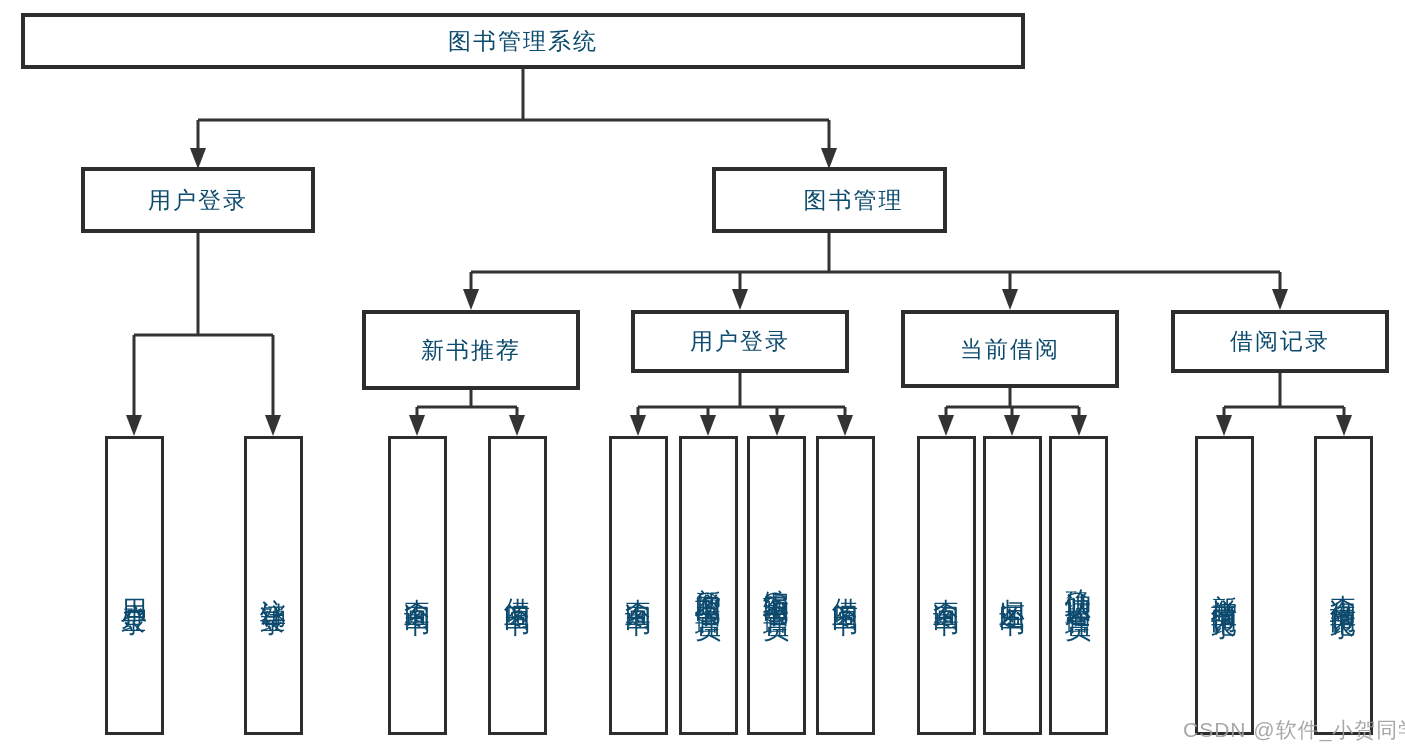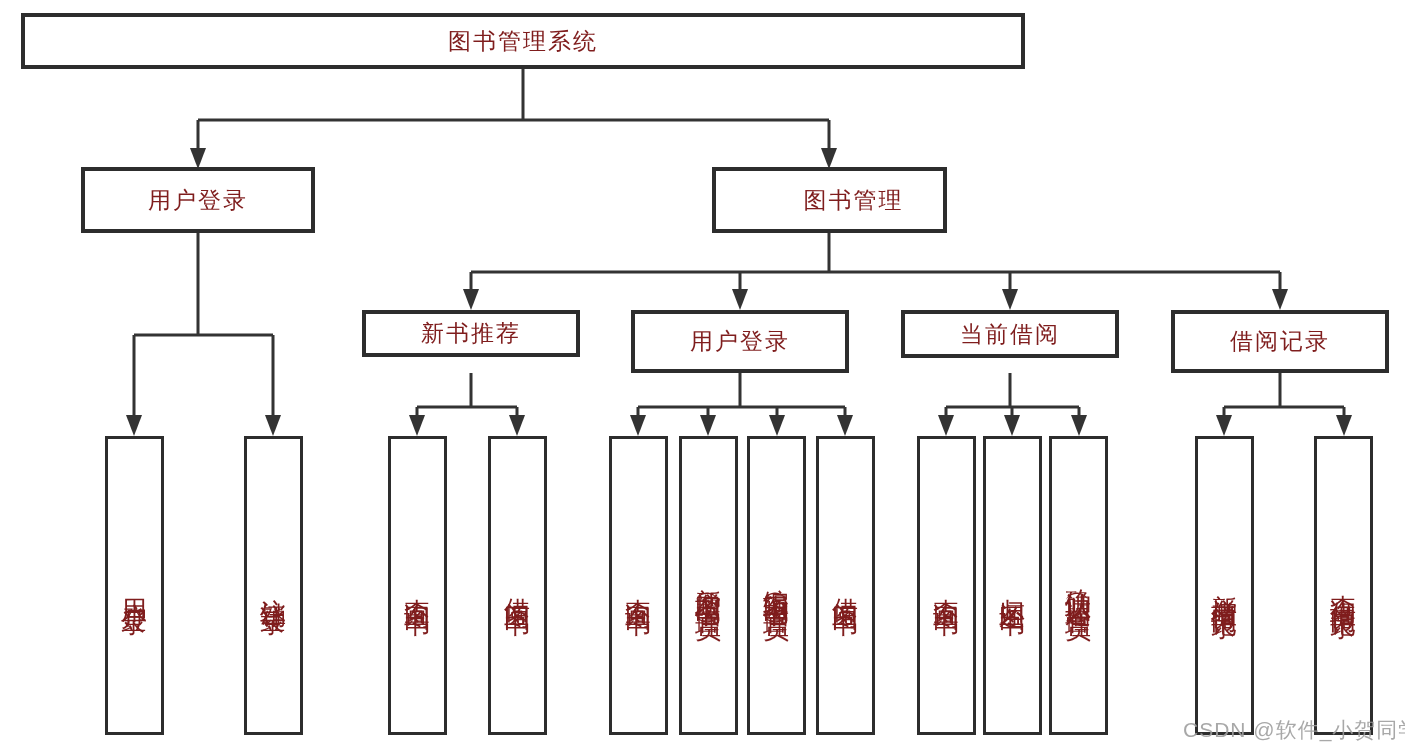--- a/index.html
+++ b/index.html
@@ -13,21 +13,21 @@
   }
   .wires { position: absolute; left: 0; top: 0; z-index: 1; }
   .node {
     position: absolute;
     box-sizing: border-box;
     background: #ffffff;
     border: 4px solid #2d2d2d;
     display: flex;
     align-items: center;
     justify-content: center;
-    color: #7f1d1d;
+    color: #0c4a6e;
     z-index: 2;
   }
   .h-node .label { font-size: 23px; letter-spacing: 2px; white-space: nowrap; }
   .leaf { border-width: 3px; }
   .leaf .label {
     writing-mode: vertical-rl;
     text-orientation: mixed;
     font-size: 26px;
     line-height: 1;
     letter-spacing: 4px;
@@ -40,23 +40,23 @@
     z-index: 5;
     font-size: 21px;
     letter-spacing: 1px;
     color: rgba(158, 158, 158, 0.9);
     white-space: nowrap;
   }
   
   #n-root { left: 21px;  top: 13px;  width: 1004px; height: 56px; }
   #n-l2-0 { left: 81px;  top: 167px; width: 234px;  height: 66px; }
   #n-l2-1 { left: 712px; top: 167px; width: 235px;  height: 66px; padding-left: 48px; }
-  #n-l3-0 { left: 362px; top: 310px; width: 218px;  height: 47px; }
+  #n-l3-0 { left: 362px; top: 310px; width: 218px;  height: 80px; }
   #n-l3-1 { left: 631px; top: 310px; width: 218px;  height: 63px; }
-  #n-l3-2 { left: 901px; top: 310px; width: 218px;  height: 48px; }
+  #n-l3-2 { left: 901px; top: 310px; width: 218px;  height: 78px; }
   #n-l3-3 { left: 1171px; top: 310px; width: 218px; height: 63px; text-align: center; }
   .leaf { top: 436px; width: 59px; height: 299px; }
   #n-a0 { left: 105px; }  #n-a1 { left: 244px; }
   #n-b0 { left: 388px; }  #n-b1 { left: 488px; }
   #n-c0 { left: 609px; }  #n-c1 { left: 679px; }  #n-c2 { left: 747px; }  #n-c3 { left: 816px; }
   #n-d0 { left: 917px; }  #n-d1 { left: 983px; }  #n-d2 { left: 1049px; }
   #n-e0 { left: 1195px; } #n-e1 { left: 1314px; }
 </style>
 </head>
 <body>

